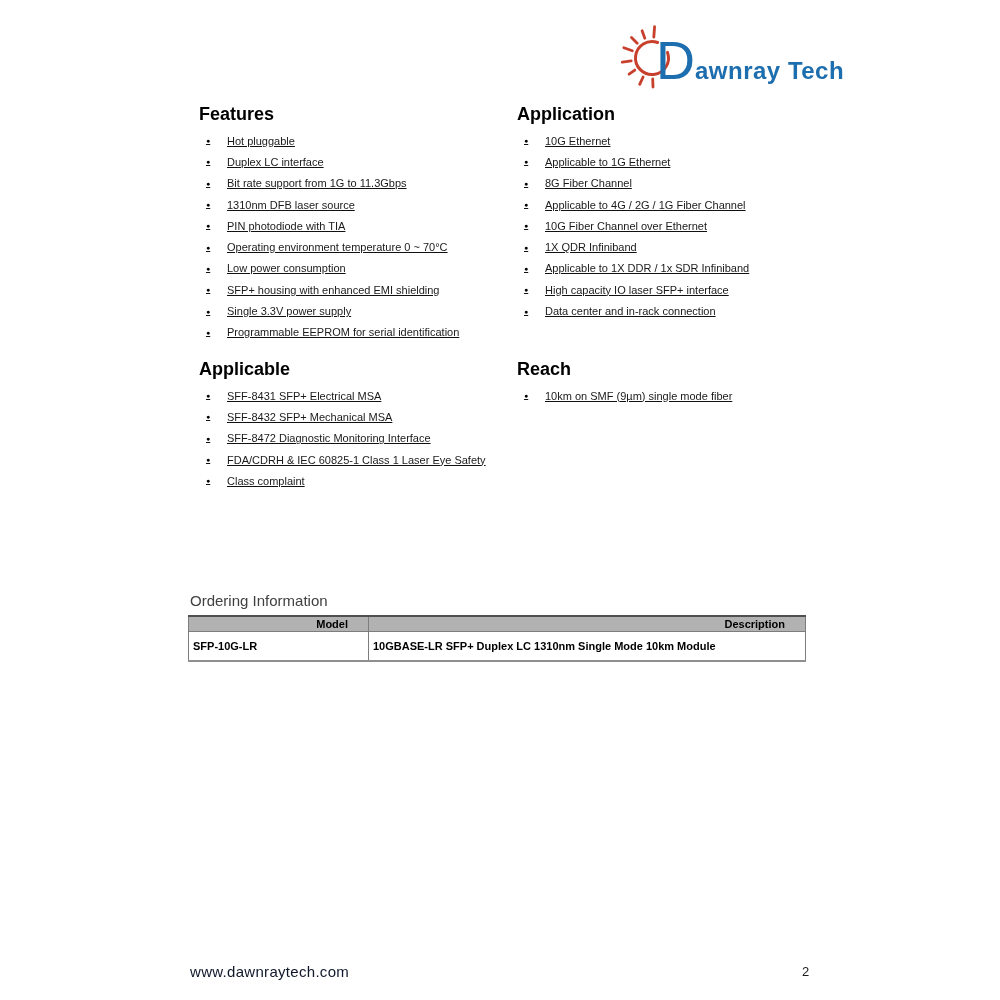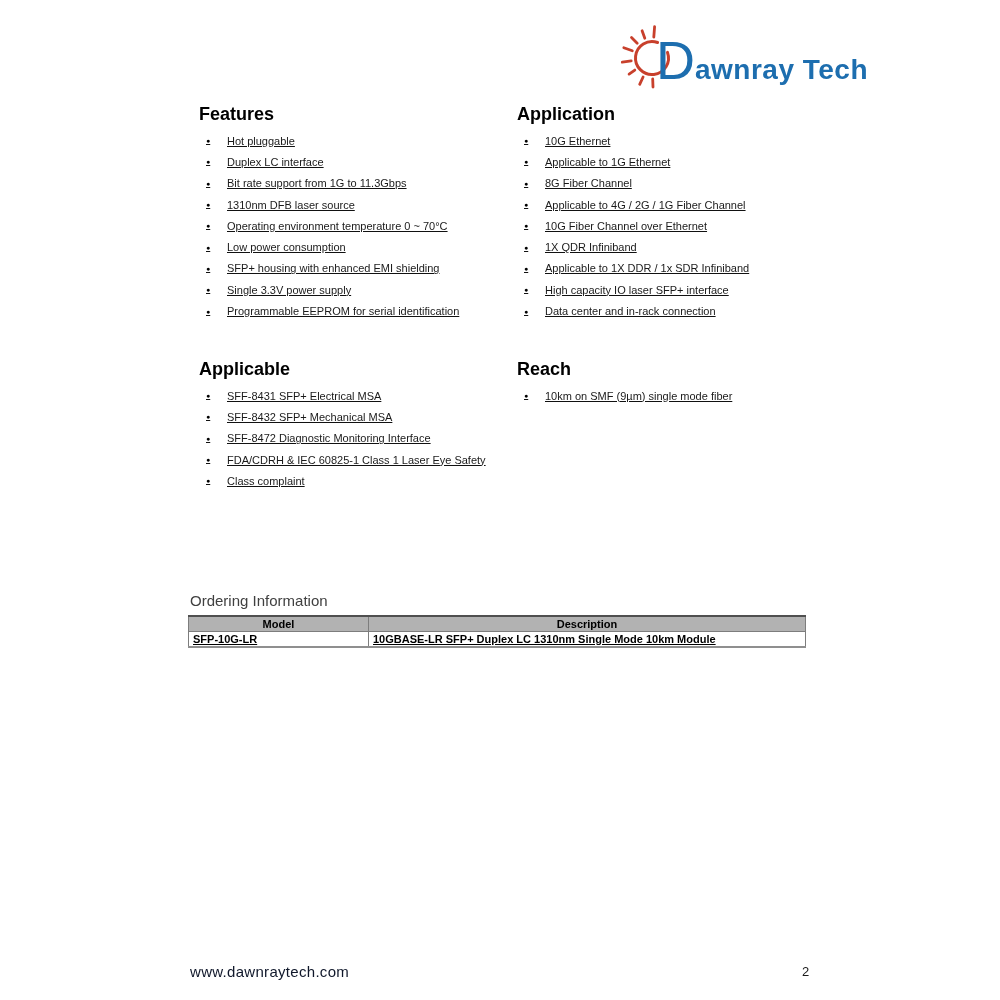--- a/index.html
+++ b/index.html
@@ -15,21 +15,21 @@
     width: 1000px; height: 1000px;
     background: #ffffff;
     overflow: hidden;
   }
 
   
   .logo { position: absolute; left: 610px; top: 12px; width: 250px; height: 84px; }
   .sun-svg { position: absolute; left: 0; top: 0; }
   .logo-text {
     position: absolute; left: 46px; top: 21px;
-    font-size: 28px; font-weight: 700; line-height: 1;
+    font-size: 24px; font-weight: 700; line-height: 1;
     color: #1D6EAF; letter-spacing: 0.5px; white-space: nowrap;
   }
   .logo-text::first-letter {
     font-size: 54px; font-weight: 400; letter-spacing: 0;
   }
 
   
   .sec { position: absolute; }
   .sec h2 {
     margin: 0 0 5px 0;
@@ -51,28 +51,28 @@
 
   
   .ordering { position: absolute; left: 188px; top: 592px; width: 618px; }
   .ordering h2 { margin: 0 0 6px 2px; font-size: 15px; font-weight: 400; color: #404040; }
   .ordering table {
     width: 100%; border-collapse: collapse;
     font-size: 11px; table-layout: fixed;
   }
   .ordering col.c-model { width: 180px; }
   .ordering th {
-    background: #B2B2B2; text-align: center; font-weight: 700;
-    padding: 1px 0; border: 1px solid #7d7d7d; border-top: 2px solid #4f4f4f;
+    background: #B2B2B2; text-align: right; font-weight: 700;
+    padding: 1px 20px; border: 1px solid #7d7d7d; border-top: 2px solid #4f4f4f;
     color: #000;
   }
   .ordering td {
-    font-weight: 700; padding: 1px 4px;
+    font-weight: 700; padding: 8px 4px;
     border: 1px solid #7d7d7d; border-bottom: 2px solid #8f8f8f;
-    color: #000; white-space: nowrap; overflow: hidden; text-decoration: underline;
+    color: #000; white-space: nowrap; overflow: hidden;
   }
 
   
   .footer-site {
     position: absolute; left: 190px; top: 963px;
     font-size: 15px; color: #0f172a; letter-spacing: 0.3px;
   }
   .footer-page {
     position: absolute; left: 802px; top: 964px;
     font-size: 13px; color: #1a1a1a;
@@ -113,20 +113,24 @@
           <span class="blt">●</span>
           <span>Duplex LC interface</span>
         </li>
       <li>
           <span class="blt">●</span>
           <span>Bit rate support from 1G to 11.3Gbps</span>
         </li>
       <li>
           <span class="blt">●</span>
           <span>1310nm DFB laser source</span>
+        </li>
+      <li>
+          <span class="blt">●</span>
+          <span>PIN photodiode with TIA</span>
         </li>
       <li>
           <span class="blt">●</span>
           <span>Operating environment temperature 0 ~ 70°C</span>
         </li>
       <li>
           <span class="blt">●</span>
           <span>Low power consumption</span>
         </li>
       <li>

